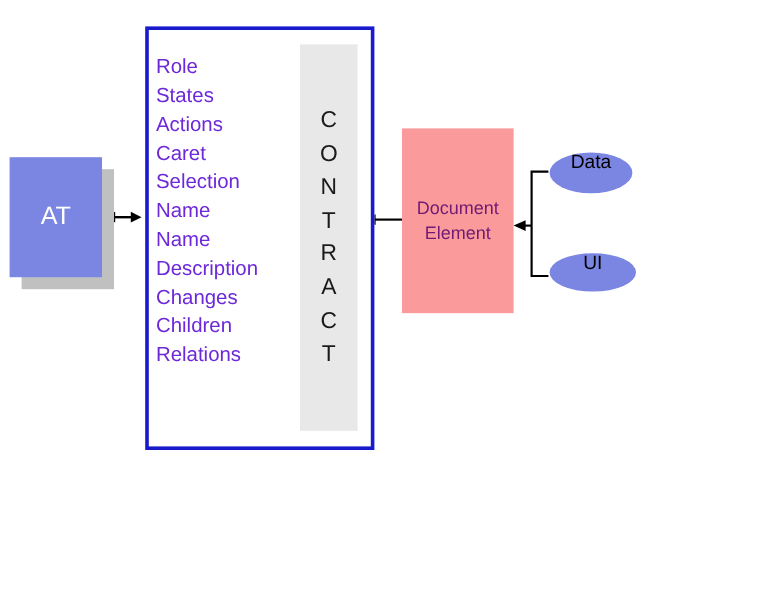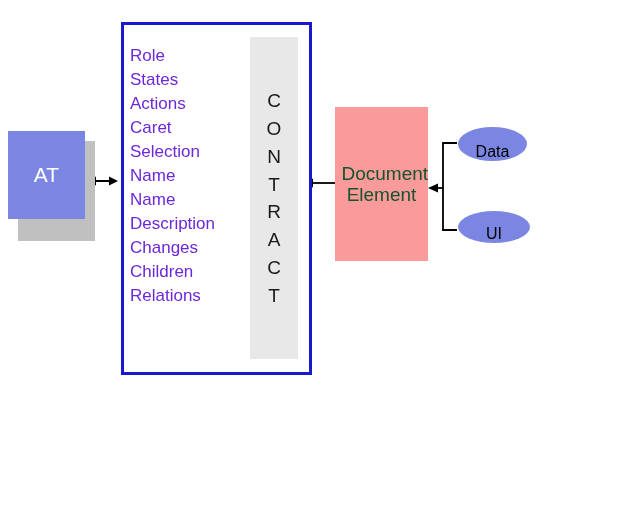--- a/index.html
+++ b/index.html
@@ -16,21 +16,21 @@
     overflow: hidden;
   }
   .abs { position: absolute; }
 
   
   .at-shadow {
     left: 18px; top: 141px; width: 77px; height: 100px;
     background: #c0c0c0;
   }
   .at-box {
-    left: 8px; top: 131px; width: 77px; height: 88px;
+    left: 8px; top: 131px; width: 77px; height: 100px;
     background: #7b86e2;
     display: flex; align-items: center; justify-content: center;
     color: #ffffff; font-size: 21px;
   }
 
   
   .contract-box {
     left: 121px; top: 22px; width: 191px; height: 353px;
     border: 3px solid #1a1acd;
     background: #ffffff;
@@ -55,29 +55,29 @@
     color: #1a1a1a;
   }
   .contract-letters div { height: 27.86px; }
 
   
   .doc-box {
     left: 335px; top: 107px; width: 93px; height: 154px;
     background: #fa9a9a;
     display: flex; align-items: center; justify-content: center;
     text-align: center;
-    font-size: 19px; line-height: 21px; color: #14532d;
+    font-size: 15px; line-height: 21px; color: #701a75;
   }
   .doc-box span { display: block; width: 80px; }
 
   
   .ellipse {
     background: #7b86e2;
     border-radius: 50%;
-    display: flex; align-items: flex-end; justify-content: center;
+    display: flex; align-items: flex-start; justify-content: center;
     color: #000000; font-size: 16px;
   }
   .ellipse-data { left: 458px; top: 127px; width: 69px; height: 34px; }
   .ellipse-ui   { left: 458px; top: 211px; width: 72px; height: 32px; }
 
   svg.connectors {
     position: absolute; left: 0; top: 0;
     width: 640px; height: 512px;
     pointer-events: none;
   }

